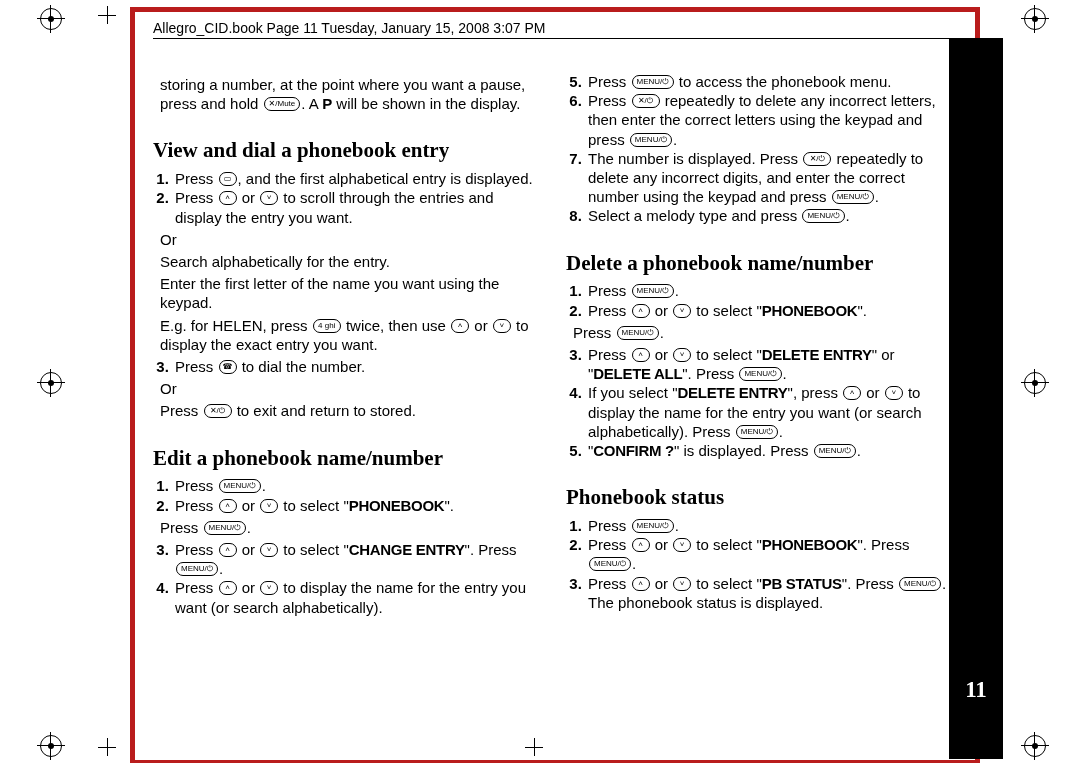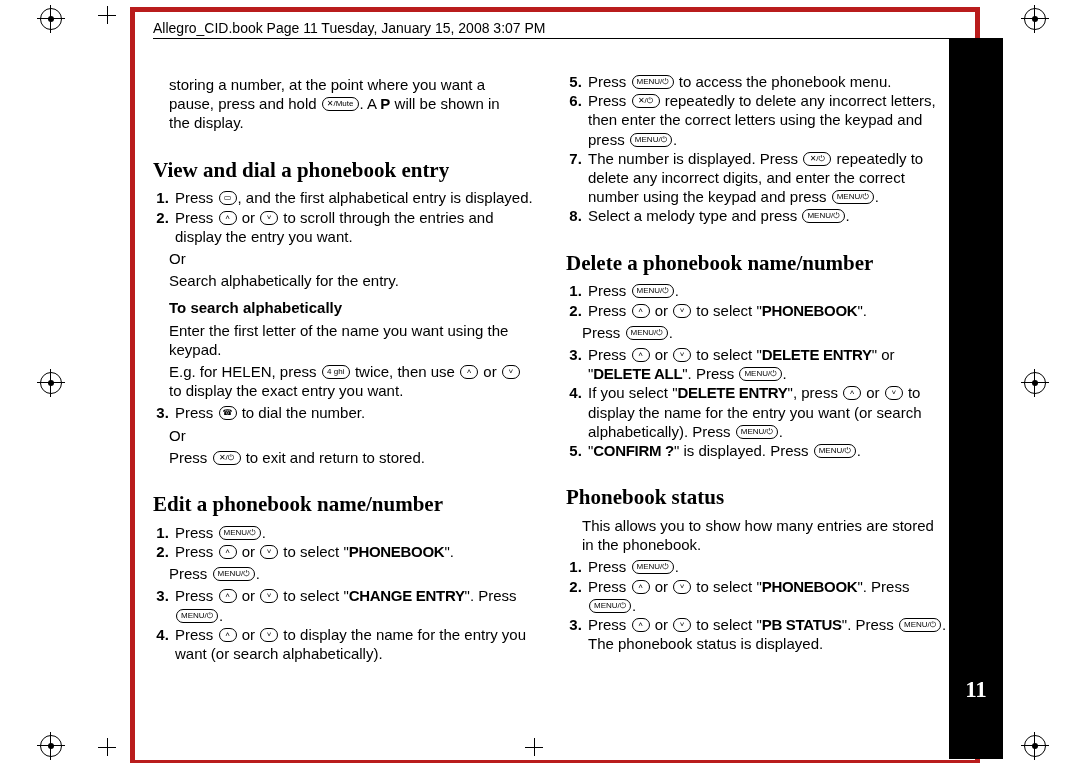--- a/index.html
+++ b/index.html
@@ -82,21 +82,21 @@
     column-count: 2;
     column-gap: 26px;
     line-height: 1.28;
   }
   h2 {
     font-family: "Times New Roman", serif;
     font-weight: bold;
     font-size: 21px;
     margin: 24px 0 5px 0;
   }
-  p { margin: 3px 16px; }
+  p { margin: 3px 7px; }
   .bold { font-weight: bold; }
   .cond { font-family: "Arial Narrow", Arial, sans-serif; font-weight: bold; letter-spacing: -0.3px; }
   ol { margin: 3px 0; padding-left: 20px; }
   ol li { margin: 0 0; padding-left: 2px; }
   ol li::marker { font-weight: bold; }
   .key {
     display: inline-block;
     vertical-align: middle;
     border: 1px solid #000;
     border-radius: 7px;
@@ -154,21 +154,20 @@
       <span>storing a number, at the point where you want a pause, press and hold </span><span class="key">✕/Mute</span><span>. A </span><span class="bold">P</span><span> will be shown in the display.</span>
     </p>
 
     <h2>View and dial a phonebook entry</h2>
     <ol>
       <li><span>Press </span><span class="key sm">▭</span><span>, and the first alphabetical entry is displayed.</span></li>
       <li><span>Press </span><span class="key sm">˄</span><span> or </span><span class="key sm">˅</span><span> to scroll through the entries and display the entry you want.</span></li>
     </ol>
     <p style="margin-top:0">Or</p>
     <p>Search alphabetically for the entry.</p>
-    <p class="bold" style="margin-top:8px">To search alphabetically</p>
     <p>Enter the first letter of the name you want using the keypad.</p>
     <p><span>E.g. for HELEN, press </span><span class="key">4 ghi</span><span> twice, then use </span><span class="key sm">˄</span><span> or </span><span class="key sm">˅</span><span> to display the exact entry you want.</span></p>
     <ol start="3">
       <li><span>Press </span><span class="key sm">☎</span><span> to dial the number.</span></li>
     </ol>
     <p style="margin-top:0">Or</p>
     <p><span>Press </span><span class="key">✕/⏻</span><span> to exit and return to stored.</span></p>
 
     <h2>Edit a phonebook name/number</h2>
     <ol>
@@ -191,21 +190,20 @@
       <li><span>Press </span><span class="key sm">˄</span><span> or </span><span class="key sm">˅</span><span> to select "</span><span class="cond">PHONEBOOK</span><span>".</span></li>
     </ol>
     <p style="margin-top:0"><span>Press </span><span class="key">MENU/⏻</span>.</p>
     <ol start="3">
       <li><span>Press </span><span class="key sm">˄</span><span> or </span><span class="key sm">˅</span><span> to select "</span><span class="cond">DELETE ENTRY</span><span>" or "</span><span class="cond">DELETE ALL</span><span>". Press </span><span class="key">MENU/⏻</span>.</li>
       <li><span>If you select "</span><span class="cond">DELETE ENTRY</span><span>", press </span><span class="key sm">˄</span><span> or </span><span class="key sm">˅</span><span> to display the name for the entry you want (or search alphabetically). Press </span><span class="key">MENU/⏻</span>.</li>
       <li><span>"</span><span class="cond">CONFIRM ?</span><span>" is displayed. Press </span><span class="key">MENU/⏻</span>.</li>
     </ol>
 
     <h2>Phonebook status</h2>
-    <p>This allows you to show how many entries are stored in the phonebook.</p>
     <ol>
       <li><span>Press </span><span class="key">MENU/⏻</span>.</li>
       <li><span>Press </span><span class="key sm">˄</span><span> or </span><span class="key sm">˅</span><span> to select "</span><span class="cond">PHONEBOOK</span><span>". Press </span><span class="key">MENU/⏻</span>.</li>
       <li><span>Press </span><span class="key sm">˄</span><span> or </span><span class="key sm">˅</span><span> to select "</span><span class="cond">PB STATUS</span><span>". Press </span><span class="key">MENU/⏻</span><span>. The phonebook status is displayed.</span></li>
     </ol>
 
   </div>
 </div>
 
 </body></html>

